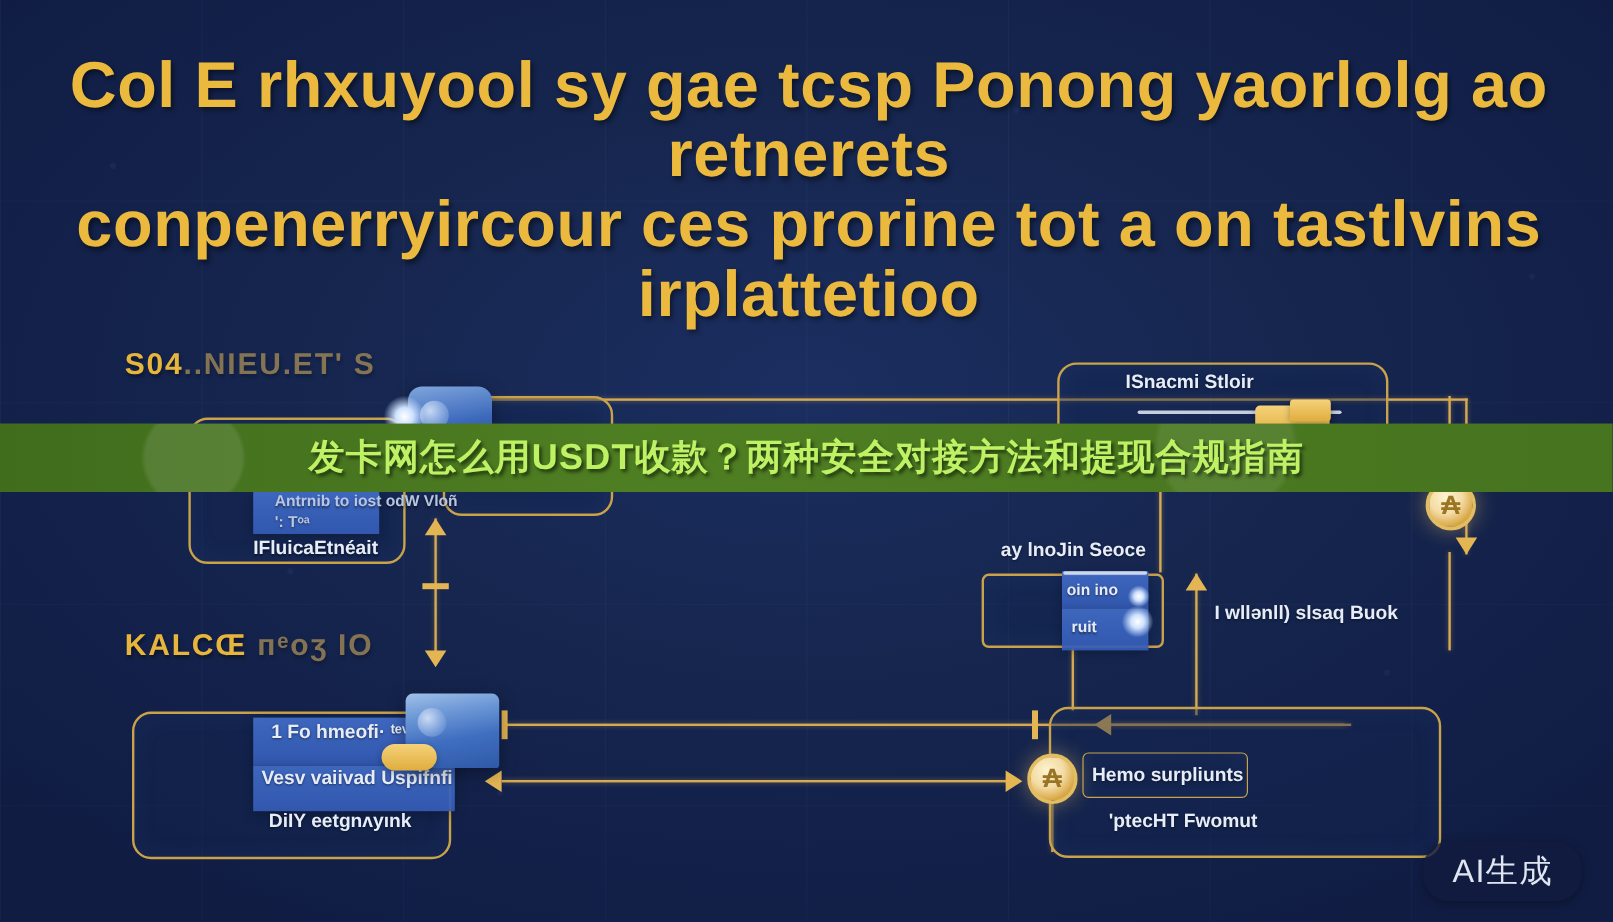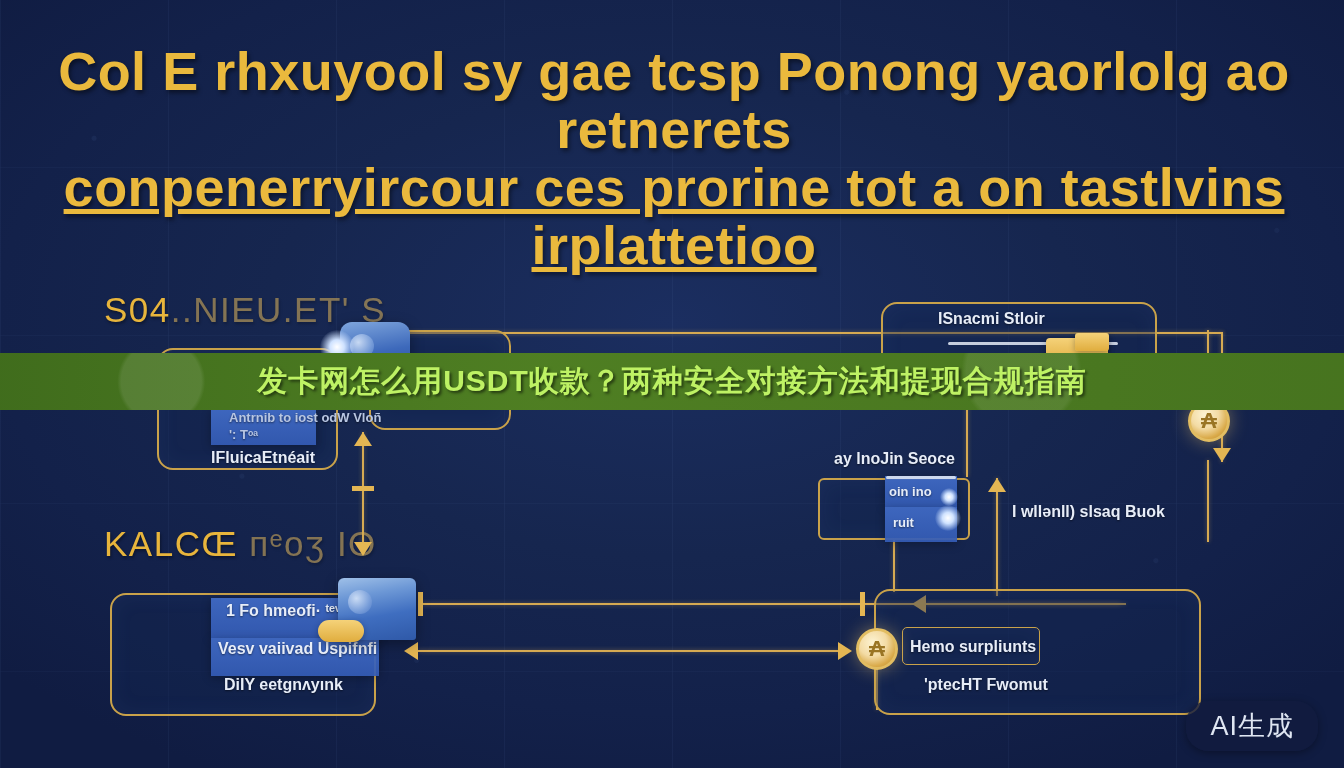--- a/index.html
+++ b/index.html
@@ -44,21 +44,21 @@
     position:absolute; left:4px; right:0; top:42px;
     text-align:center;
     color:#eab93d;
     font-weight:bold;
     font-size:54px;
     line-height:58px;
     letter-spacing:.5px;
     text-shadow:2px 3px 4px rgba(0,0,0,.45);
     filter:blur(.25px);
   }
-  .headline .l2 { display:block;text-decoration:underline; }
+  .headline .l2 { display:block; }
 
   
   .badge {
     position:absolute; left:530px; top:176px;
     width:272px; height:41px;
     background:linear-gradient(180deg,#f3c04a 0%,#eeb638 55%,#e5ab2c 100%);
     border-radius:3px;
     display:flex; align-items:center; justify-content:center; gap:13px;
     box-shadow:0 3px 10px rgba(0,0,0,.35);
   }
@@ -69,21 +69,21 @@
   .badge-icon .d { position:absolute; bottom:0; width:3px; height:4px; background:#fdf4dd; border-radius:2px;}
   .badge-text {
     color:#fffdf4; font-size:19px; font-weight:bold; letter-spacing:.8px;
     filter:blur(.35px); text-shadow:0 1px 2px rgba(120,70,0,.25);
   }
 
   
   .sec-label {
     position:absolute;
     color:#e8b53c;
-    font-size:35px; font-weight:normal;
+    font-size:25px; font-weight:bold;
     letter-spacing:1.5px;
     filter:blur(.35px);
     text-shadow:1px 2px 3px rgba(0,0,0,.4);
     white-space:nowrap;
   }
   #sec-a { left:104px; top:290px; }
   #sec-b { left:104px; top:524px; }
   .sec-label .dim { color:#c9a558; opacity:.62; }
 
   

